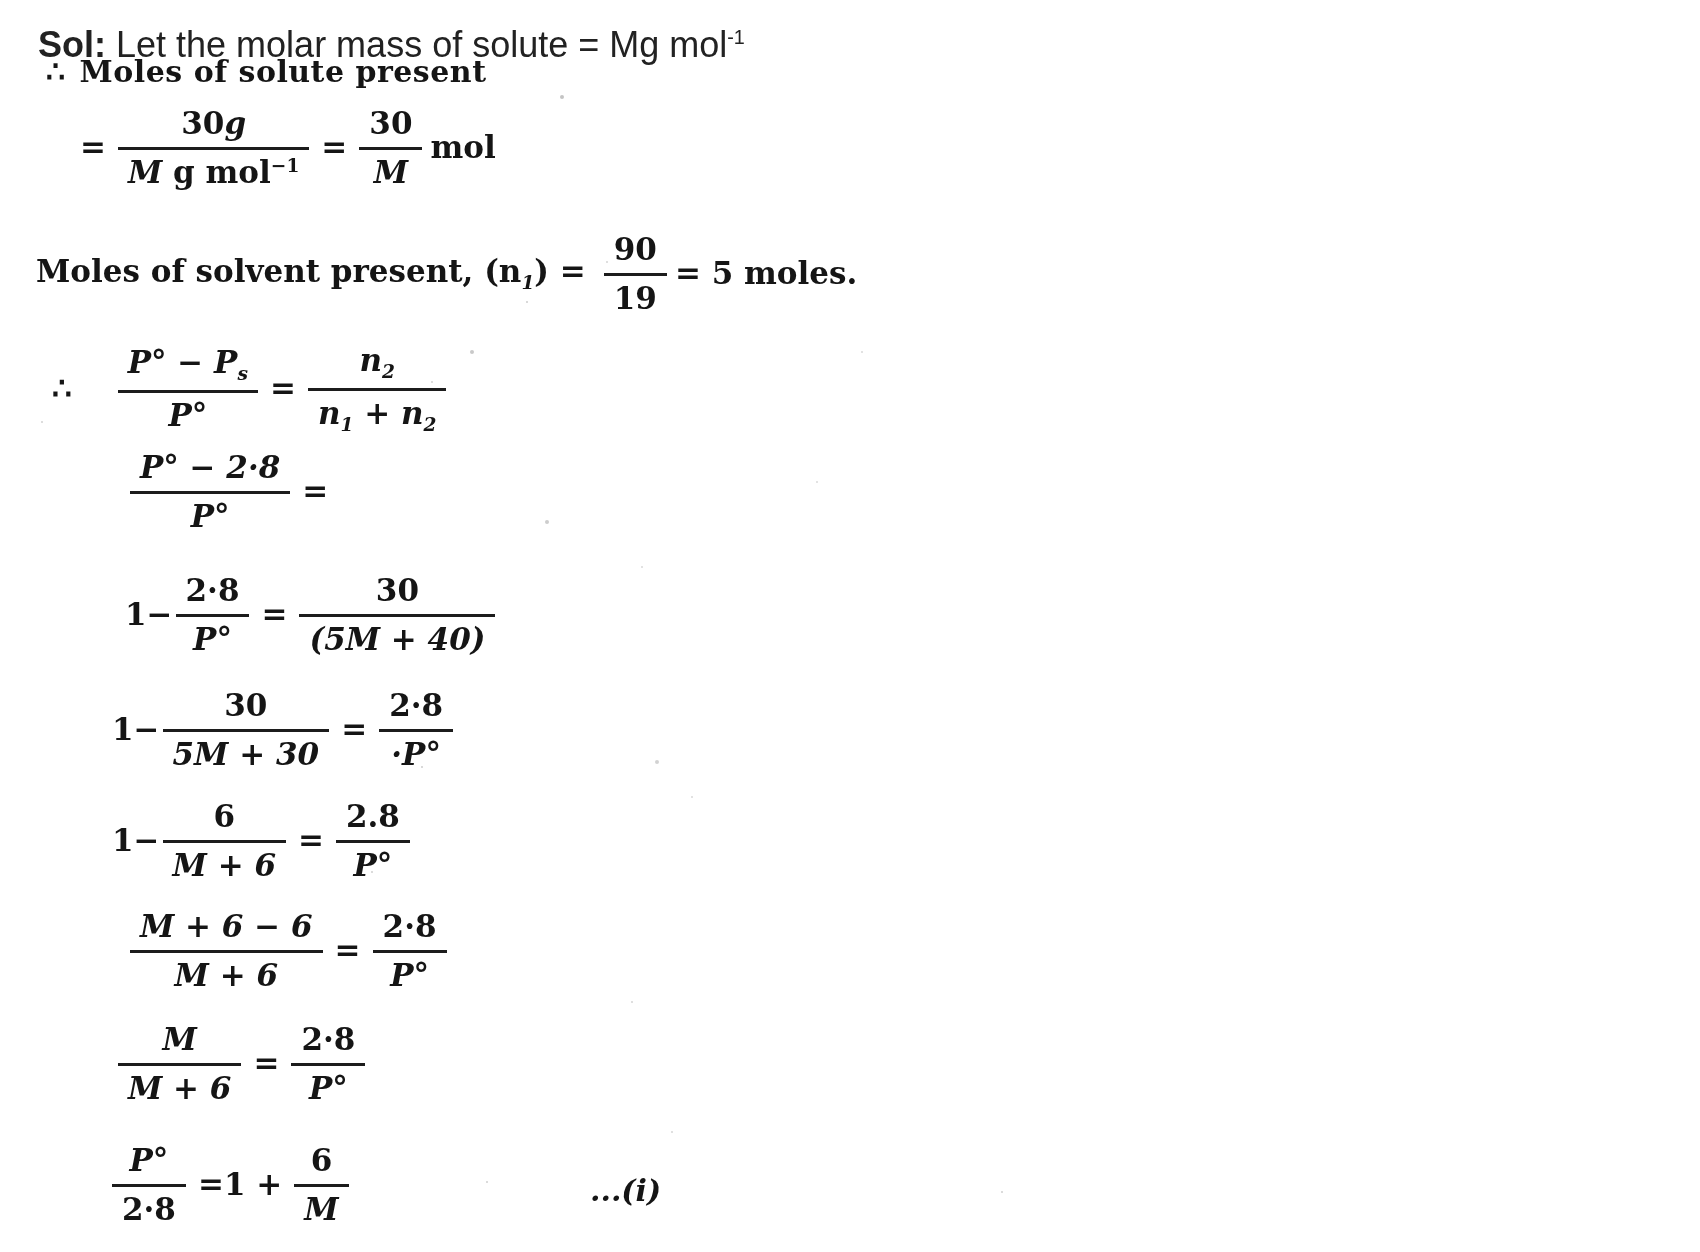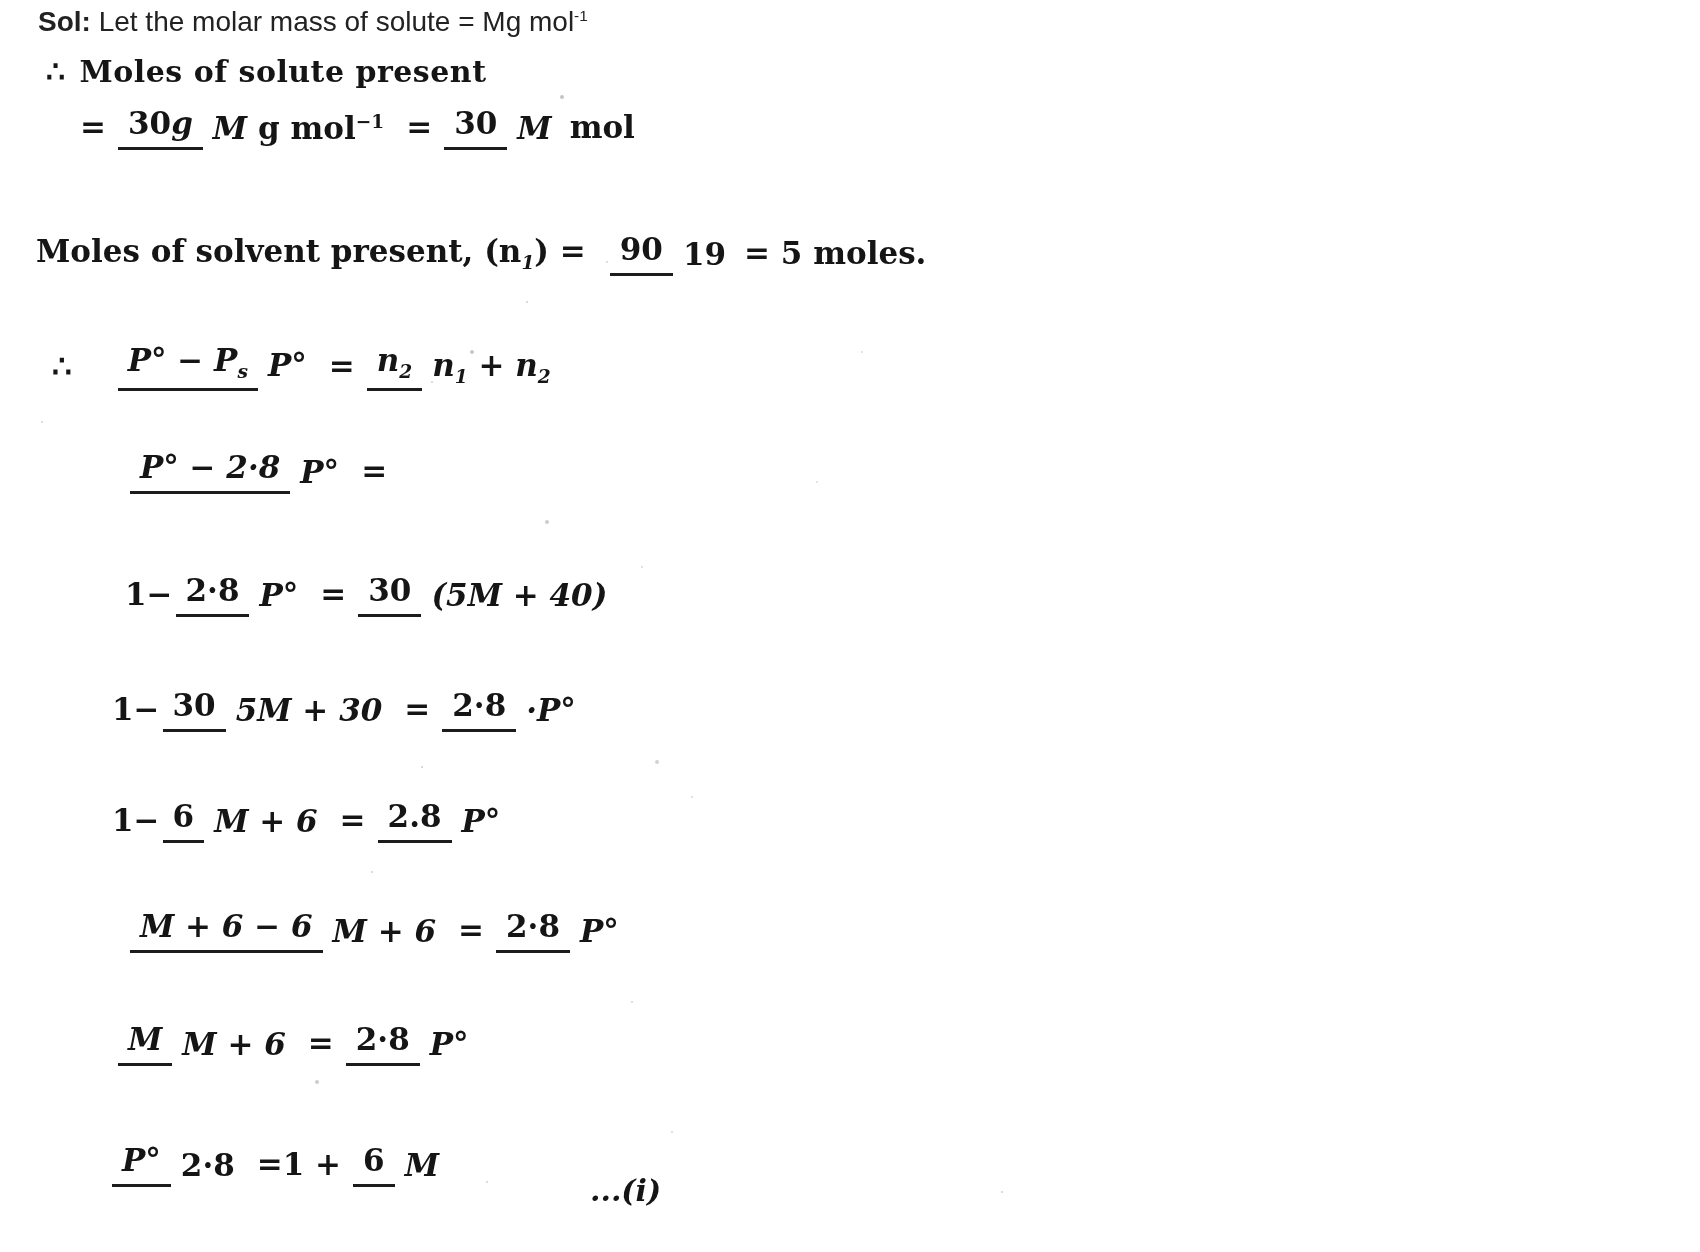--- a/index.html
+++ b/index.html
@@ -6,40 +6,40 @@
   .page{
     position:relative;
     width:1700px;height:1252px;
     background:#ffffff;
     font-family:"DejaVu Serif", serif;
     color:#151515;
     overflow:hidden;
   }
   
   .intro{
-    position:absolute;left:38px;top:6px;
+    position:absolute;left:38px;top:24px;
     font-family:"Liberation Sans", sans-serif;
-    font-size:28px;color:#222;
+    font-size:36px;color:#222;
   }
   .intro .lbl{font-weight:700;}
   .intro sup{font-size:0.55em;}
   
   .heading{
     position:absolute;left:46px;top:54px;
     font-size:30px;font-weight:700;letter-spacing:0.5px;
   }
   .heading .tf{margin-right:14px;}
   
   .eq{
     position:absolute;
     display:flex;align-items:center;
     font-size:31px;font-weight:600;line-height:1.15;
     white-space:nowrap;
   }
-  .frac{display:inline-flex;flex-direction:row;align-items:stretch;text-align:center;vertical-align:middle;}
+  .frac{display:inline-flex;flex-direction:column;align-items:stretch;text-align:center;vertical-align:middle;}
   .frac .num{padding:0 10px 5px;border-bottom:3px solid #1c1c1c;}
   .frac .den{padding:5px 10px 0;}
   .eqsign{margin:0 12px;}
   .pre{margin-right:12px;}
   .pre.tight{margin-right:3px;}
   .pre.tf{margin-right:46px;}
   .suf{margin-left:8px;}
   .it{font-style:italic;}
   .rm{font-style:normal;}
   sub.mi{font-size:0.6em;font-style:italic;}
@@ -80,21 +80,21 @@
     </span>
     <span class="eqsign rm">=</span>
     <span class="frac">
       <span class="num rm">30</span>
       <span class="den it">M</span>
     </span>
     <span class="suf rm">mol</span>
   </div>
 
   <div class="eq" style="left:36px;top:232px">
-    <span class="pre rm" style="margin-right:24px"><span>Moles of solvent present, (n</span><sub class="mi">1</sub><span>) =</span></span>
+    <span class="pre rm" style="margin-right:18px"><span>Moles of solvent present, (n</span><sub class="mi">1</sub><span>) =</span></span>
     <span class="frac">
       <span class="num rm">90</span>
       <span class="den rm">19</span>
     </span>
     <span class="suf rm">= 5 moles.</span>
   </div>
 
   <div class="eq" style="left:52px;top:343px">
     <span class="pre tf">∴</span>
     <span class="frac">

